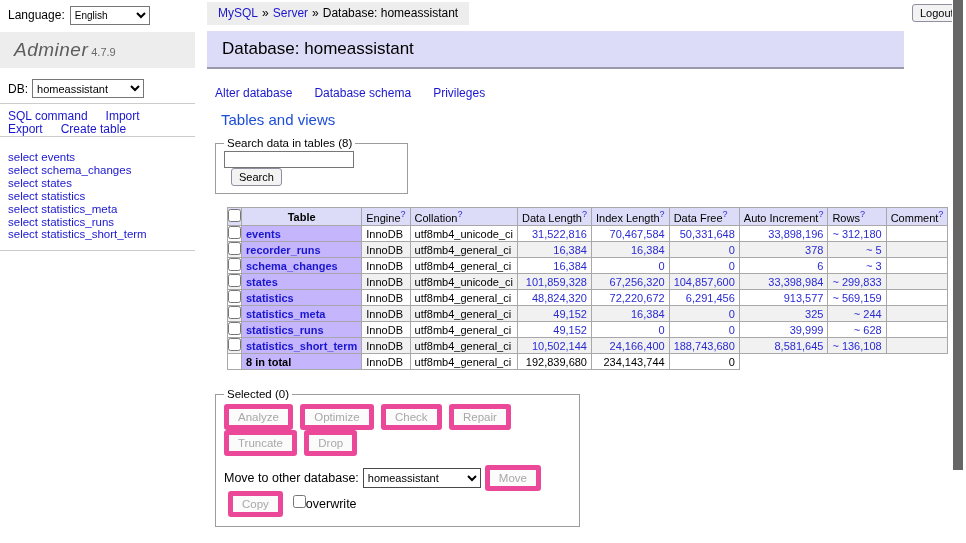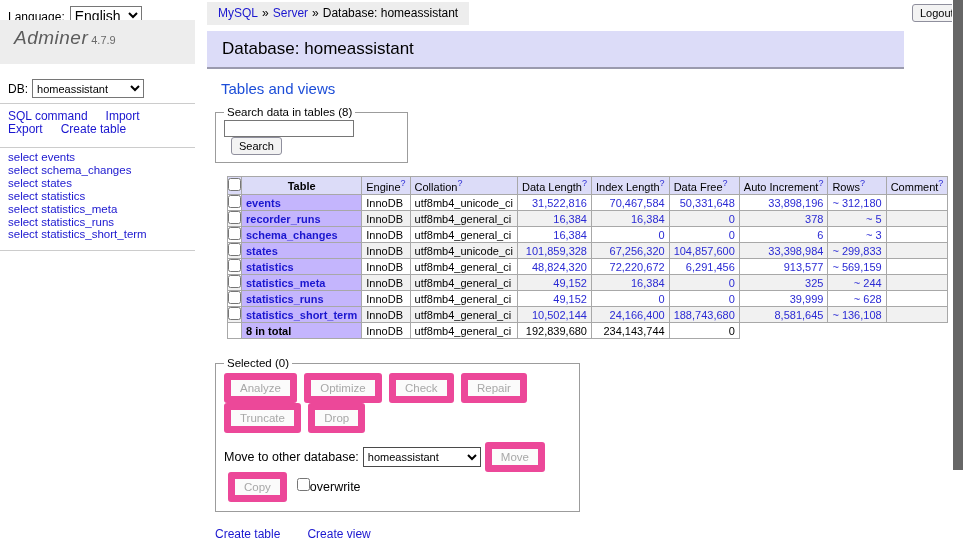--- a/index.html
+++ b/index.html
@@ -5,36 +5,36 @@
   * { margin:0; padding:0; box-sizing:border-box; }
   html,body { background:#fff; }
   body {
     position:relative; width:966px; height:543px; overflow:hidden;
     font-family:"Liberation Sans", sans-serif; font-size:12px; color:#000;
   }
   a { color:#1a16cf; text-decoration:none; cursor:pointer; }
 
   
   .lang-row { position:absolute; top:6px; left:8px; font-size:12px; }
-  .lang-row select { width:72px; height:19px; font-size:14px; border:1px solid #767676; background:#fff; margin-left:5px; }
+  .lang-row select { width:80px; height:19px; font-size:10px; border:1px solid #767676; background:#fff; margin-left:5px; }
   .breadcrumb { position:absolute; top:2px; left:207px; background:#ededed; padding:4px 11px 5px; font-size:12px; white-space:nowrap; }
   .breadcrumb .sep { color:#000; margin:0 4px; }
   .logout-btn { position:absolute; top:4px; left:912px; }
   .btn {
     font-family:"Liberation Sans",sans-serif; font-size:11px; padding:2px 7px;
     background:#f3f3f3; border:1px solid #8f8f9d; border-radius:3px; color:#000;
   }
 
   
-  .brand-bar { position:absolute; top:20px; left:0; width:195px; height:44px; background:#ededed; padding:7px 0 0 14px; }
+  .brand-bar { position:absolute; top:32px; left:0; width:195px; height:36px; background:#ededed; padding:7px 0 0 14px; }
   .brand-name { font-style:italic; font-size:19px; color:#5c5c5c; letter-spacing:0.5px; }
   .brand-ver { font-size:11px; color:#6a6a6a; margin-left:3px; }
   .db-row { position:absolute; top:79px; left:8px; font-size:12px; }
   .db-row select { width:112px; height:19px; font-size:11px; border:1px solid #767676; background:#fff; margin-left:4px; }
-  .side-links { position:absolute; top:103px; left:0; width:195px; border-top:1px solid #ccc; border-bottom:1px solid #ccc; padding:6px 8px 11px; font-size:12px; line-height:13px; }
+  .side-links { position:absolute; top:103px; left:0; width:195px; border-top:1px solid #ccc; border-bottom:1px solid #ccc; padding:6px 8px 0; font-size:12px; line-height:13px; }
   .side-links a { margin-right:18px; }
   .side-links a:last-child { margin-right:0; }
   .tables-list { position:absolute; top:144px; left:0; width:195px; border-bottom:1px solid #ccc; padding:7px 8px 9px; font-size:11.5px; }
   .tables-list a { display:block; line-height:12.9px; }
 
   
   .main { position:absolute; left:207px; top:0; width:697px; }
   .main h2 { margin-top:31px; background:#dcdcf8; border-bottom:2px solid #9a9aae; font-size:17px; font-weight:normal; padding:8px 0 8px 15px; color:#000; }
   .page-links { margin:17px 0 0 8px; font-size:12px; }
   .page-links a { margin-right:22px; }
@@ -56,21 +56,21 @@
   td.num { text-align:right; }
   a.numlnk { color:#2a2ad4; }
   a.namelnk { color:#1a16cf; font-weight:bold; }
   sup.help { color:#2a2ad4; font-size:9px; }
   tr.total-row th.name { font-weight:bold; }
   tr.total-row td { color:#000; }
 
   .selected-fieldset { margin-top:18px; width:365px; padding:4px 8px 9px; }
   .btn-disabled {
     font-family:"Liberation Sans",sans-serif; font-size:11.5px; padding:2px 9px;
-    color:#a8a8a8; background:#fbfbfb; border:7px solid #ec4899; border-radius:3px; margin-right:4px;
+    color:#a8a8a8; background:#fbfbfb; border:5px solid #ec4899; border-radius:3px; margin-right:4px;
   }
   .move-row { margin-top:9px; font-size:12.5px; }
   .move-row select { width:118px; height:20px; font-size:11px; border:1px solid #4a4a4a; background:#fff; margin-left:4px; }
   .move-row .btn-disabled { margin-left:4px; }
   .overwrite-wrap { margin-left:6px; font-size:12.5px; }
 
   .bottom-links { margin:15px 0 0 8px; font-size:12px; }
   .bottom-links a { margin-right:27px; }
   .routine-links { margin:8px 0 0 8px; font-size:12px; }
   .routine-links a { margin-right:16px; }
@@ -111,20 +111,23 @@
     <a>select states</a>
     <a>select statistics</a>
     <a>select statistics_meta</a>
     <a>select statistics_runs</a>
     <a>select statistics_short_term</a>
   </div>
 
 <div class="main">
   <h2>Database: homeassistant</h2>
 
+  <div class="page-links">
+    <a>Alter database</a><a>Database schema</a><a>Privileges</a>
+  </div>
 
   <h3>Tables and views</h3>
 
   <fieldset class="search-fieldset">
     <legend>Search data in tables (8)</legend>
     <input class="search-input" value="" style="">
     <button class="btn search-btn">Search</button>
   </fieldset>
 
   <table>

